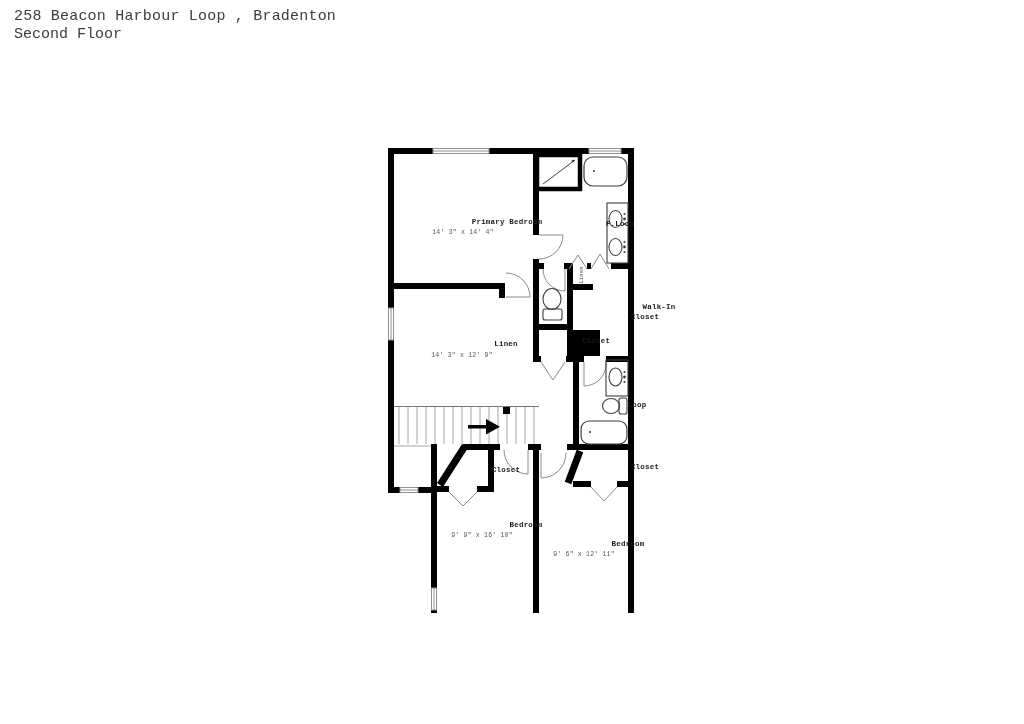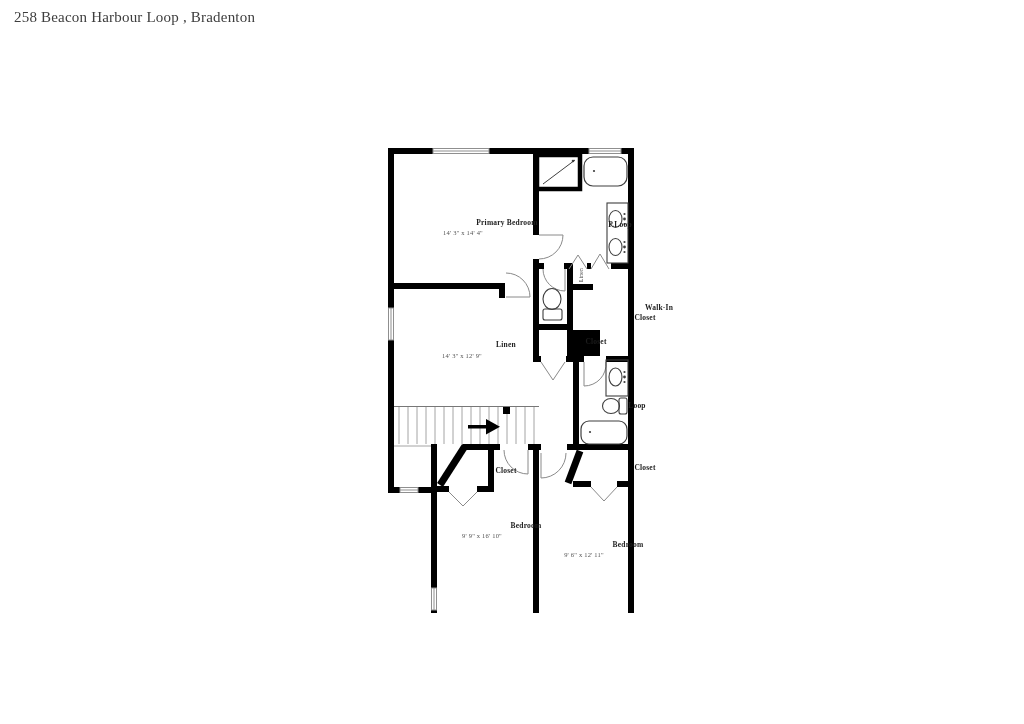--- a/index.html
+++ b/index.html
@@ -1,17 +1,17 @@
 <!DOCTYPE html>
 <html><head>
 <meta charset="utf-8">
 <style>
   html,body{margin:0;padding:0;background:#ffffff;}
   #page{position:relative;width:1024px;height:613px;background:#ffffff;overflow:hidden;
-        font-family:Liberation Serif, serif;}
+        font-family:Liberation Mono, monospace;}
   .title-block{position:absolute;left:14px;top:8px;color:#3d3d3d;}
   .title-line1{font-size:15px;line-height:18px;letter-spacing:.2px;}
   .title-line2{font-size:15px;line-height:17px;}
   #plan-svg{position:absolute;left:0;top:0;}
   .room-label{position:absolute;transform:translate(-50%,-50%);white-space:nowrap;
               font-size:7.5px;font-weight:bold;color:#1c1c1c;letter-spacing:.2px;text-align:center;margin-left:44px;}
   .room-dims{position:absolute;transform:translate(-50%,-50%);white-space:nowrap;
              font-size:6.5px;font-weight:normal;color:#555;letter-spacing:.2px;}
   .room-label.two-line{line-height:9.5px;}
   .linen-label{position:absolute;transform:translate(-50%,-50%) rotate(-90deg);
@@ -19,20 +19,21 @@
   .disclaimer{position:absolute;left:14px;color:#9b9b9b;font-size:6px;line-height:11px;letter-spacing:.15px;}
   .d1{top:684px;} .d2{top:695px;}
 </style>
 </head>
 <body>
 
 <div id="page">
 
   <div class="title-block">
     <div class="title-line1">258 Beacon Harbour Loop , Bradenton</div>
+    <div class="title-line2">Second Floor</div>
   </div>
 
   <svg id="plan-svg" width="1024" height="724" viewBox="0 0 1024 724">
 
     <g fill="#000">
       <rect x="388" y="148" width="246" height="6"></rect>
       <rect x="388" y="148" width="6" height="345"></rect>
       <rect x="388" y="487" width="49" height="6"></rect>
       <rect x="431" y="444" width="6" height="175"></rect>
       <rect x="431" y="613" width="203" height="6"></rect>

